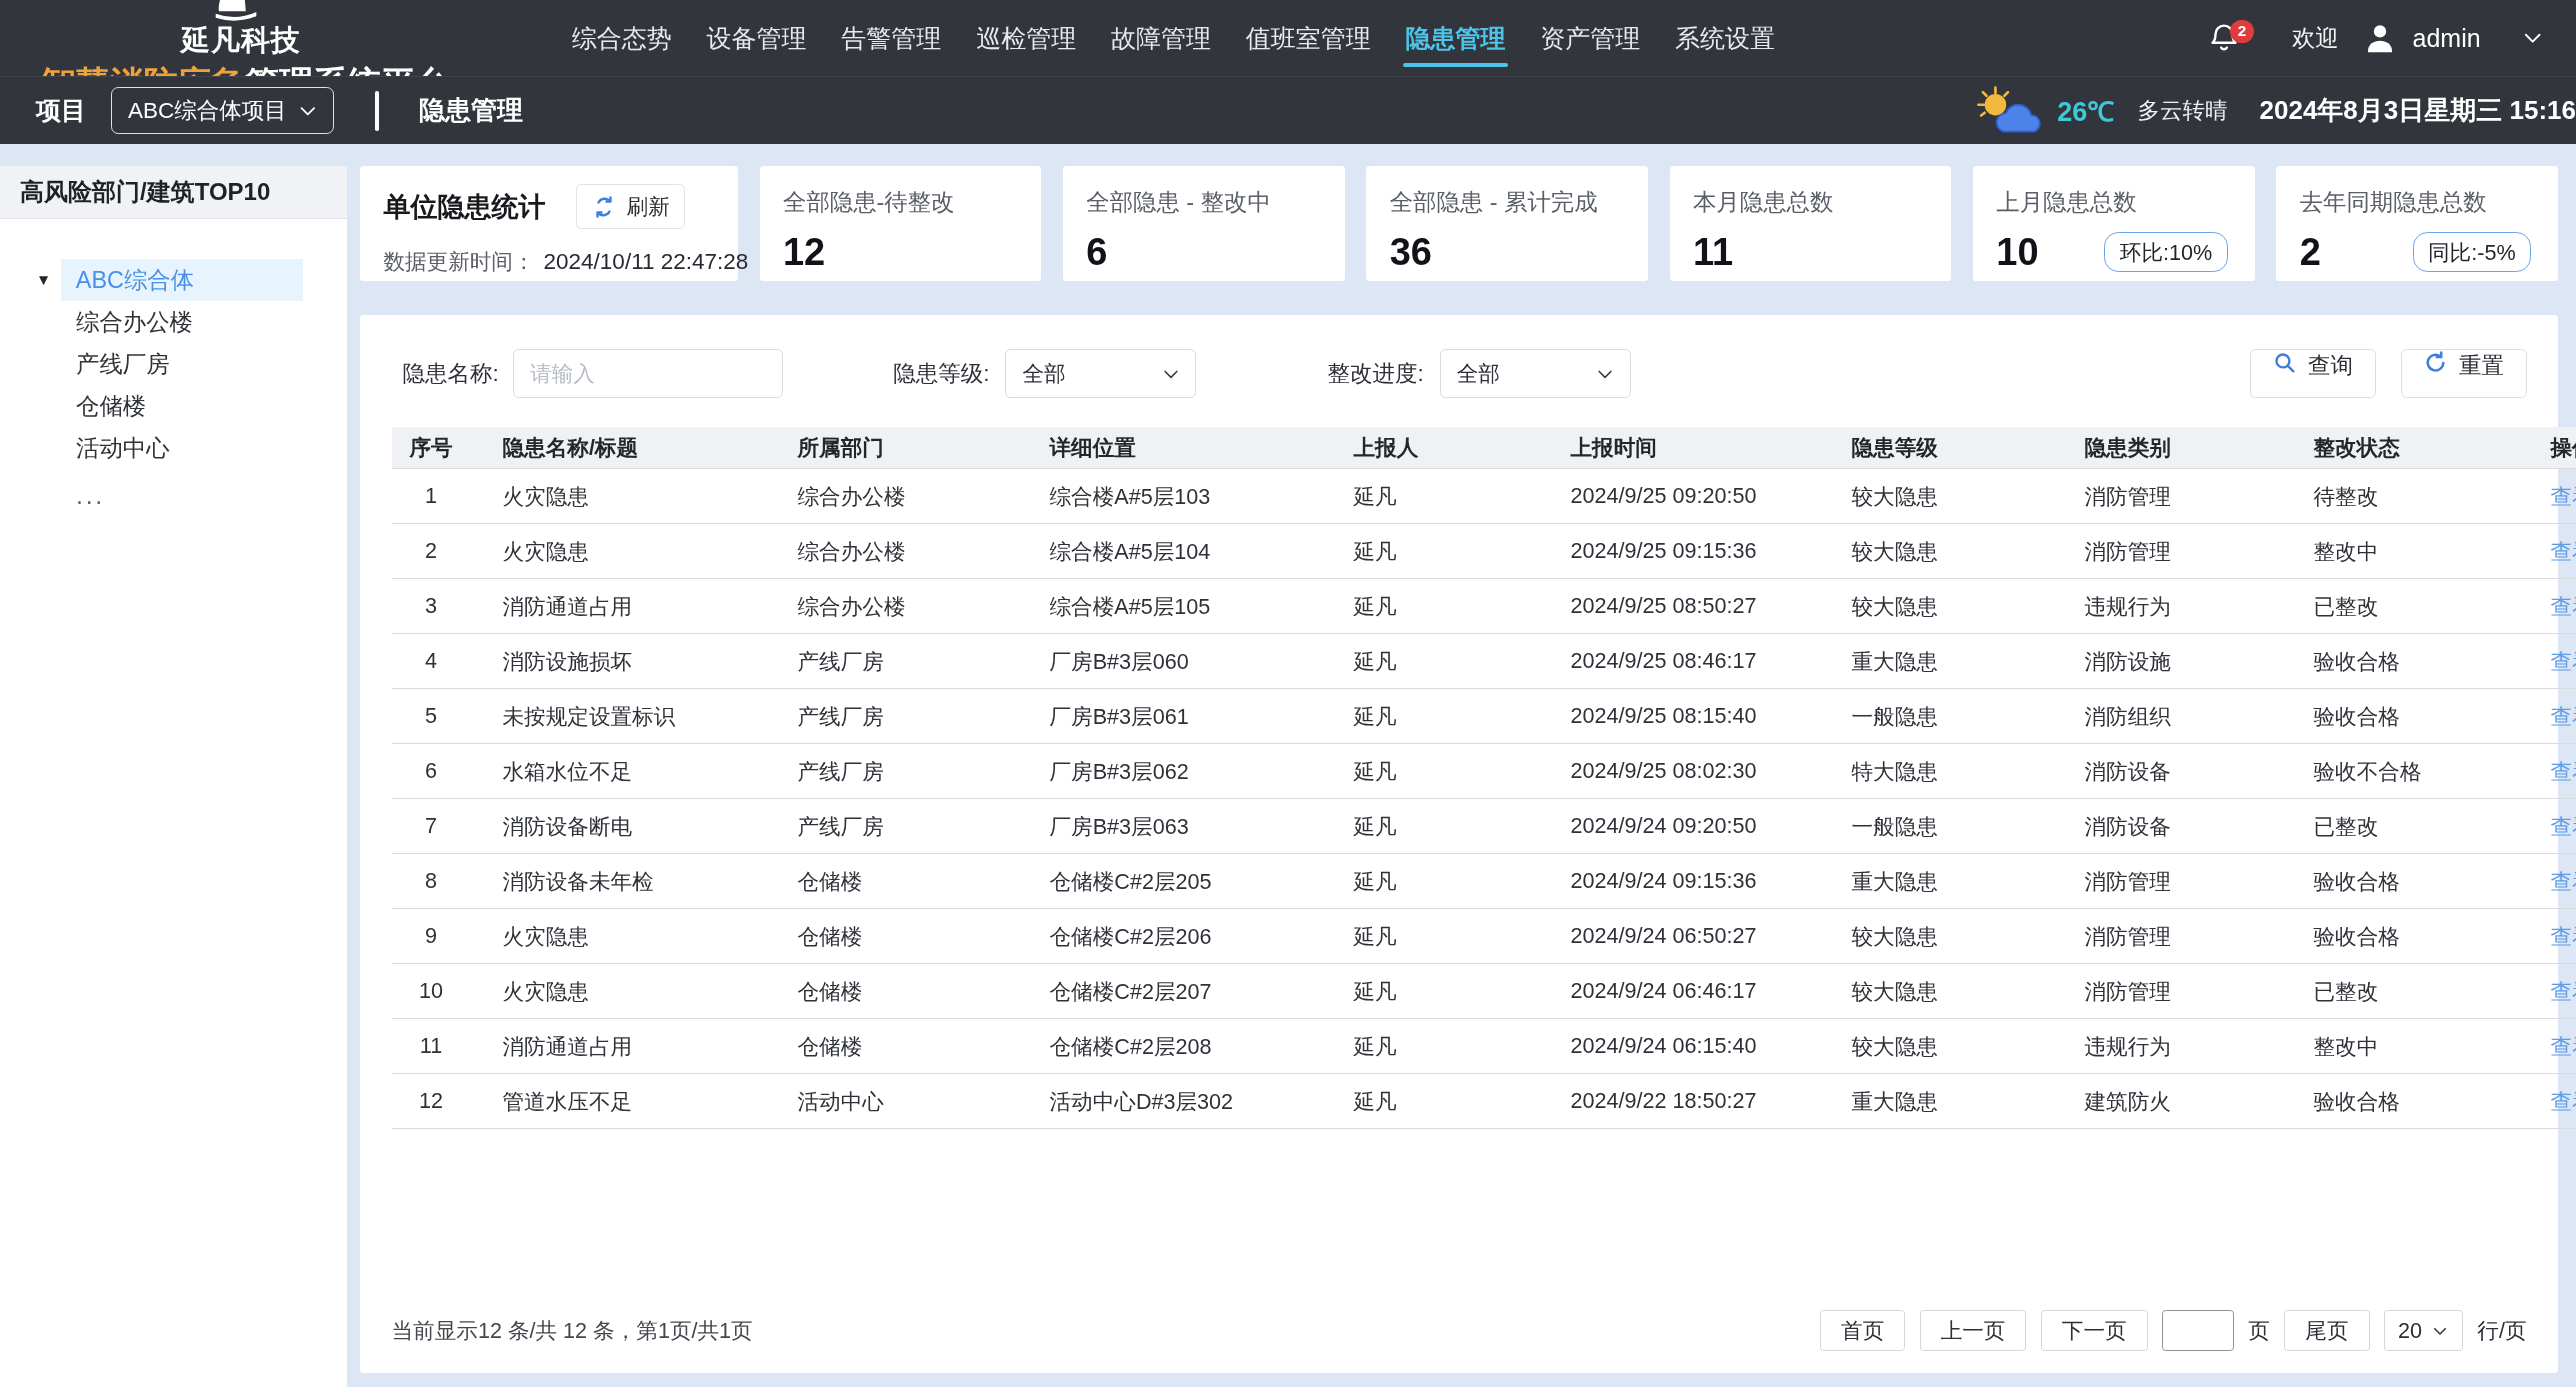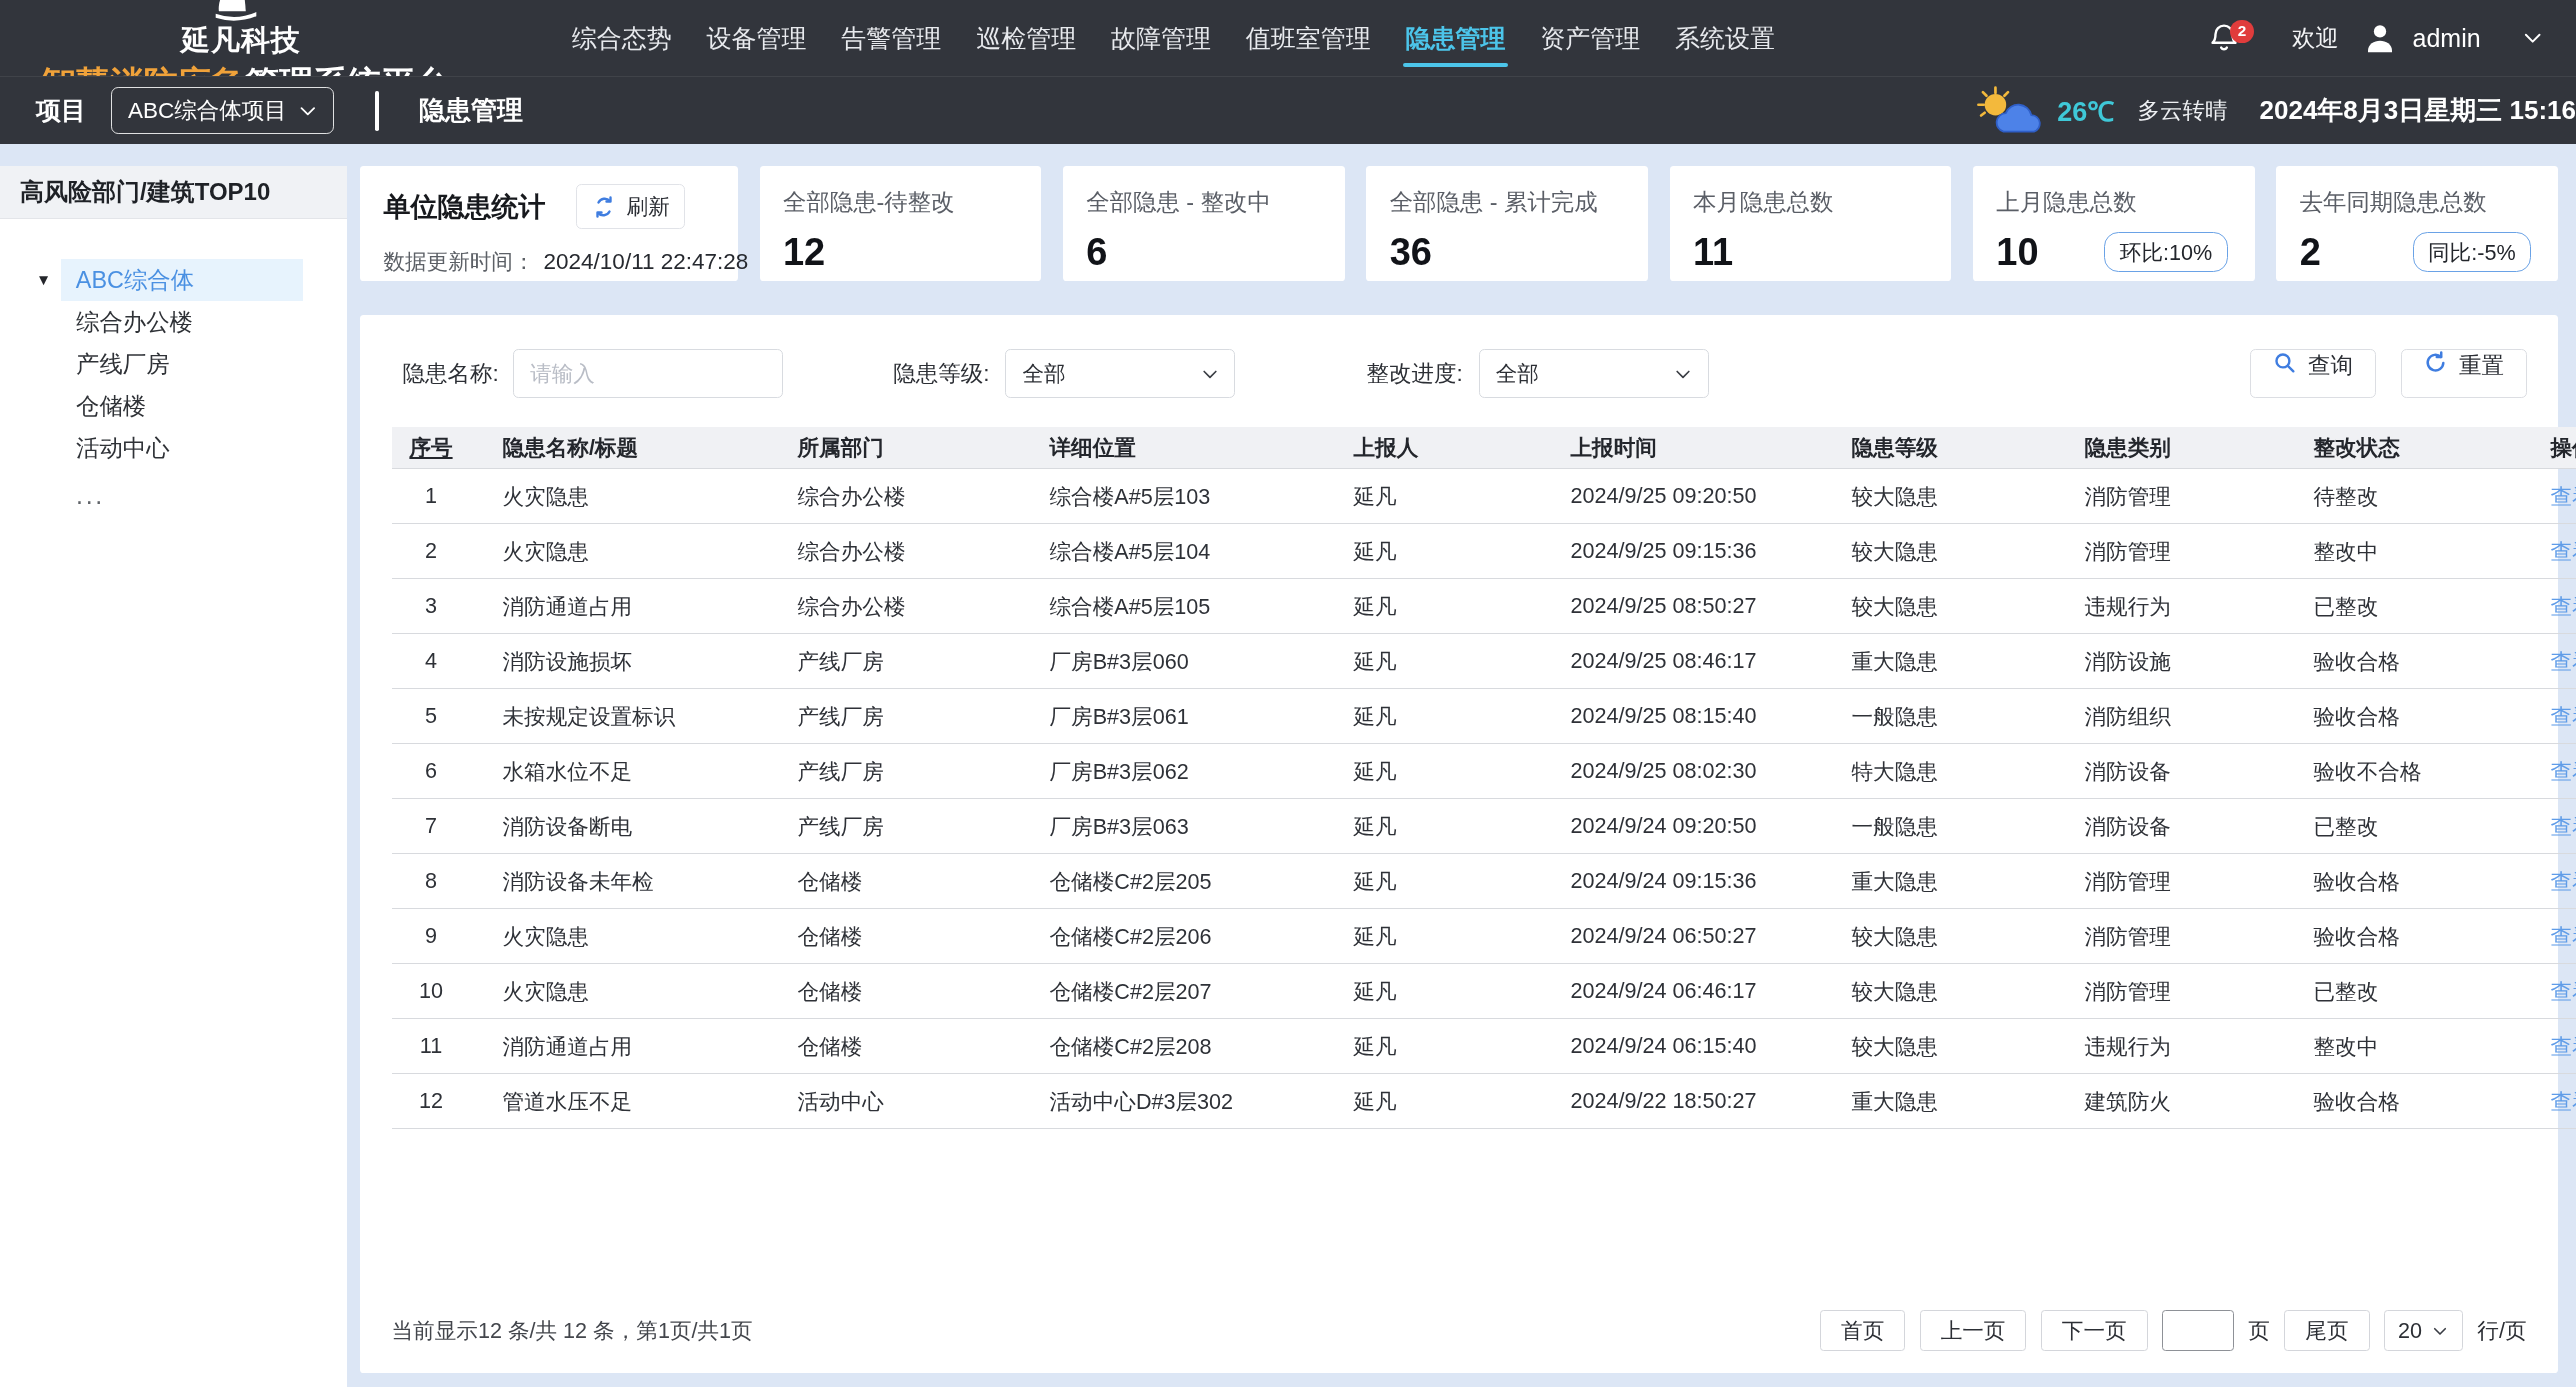--- a/index.html
+++ b/index.html
@@ -70,21 +70,21 @@
   
   .panel{position:absolute;left:360px;top:315px;width:2198px;height:1058px;background:#fff;border-radius:3.6px;
          box-sizing:border-box;padding:34px 31.5px 21.6px;display:flex;flex-direction:column;}
   .filters{display:flex;align-items:center;padding-left:11px;}
   .f-label{font-size:22.5px;color:#2c2f35;white-space:nowrap;}
   .g1{margin-left:110px;}
   .g2{margin-left:131px;}
   .f-input{width:270px;height:49px;box-sizing:border-box;border:0.9px solid #d8dbe0;border-radius:5.4px;margin-left:14.4px;
            padding:0 16px;font-size:21.6px;color:#2c2f35;outline:none;font-family:inherit;}
   .f-input::placeholder{color:#b9bdc6;}
-  .f-select{width:230px;height:49px;box-sizing:border-box;border:0.9px solid #d8dbe0;border-radius:5.4px;margin-left:16px;
+  .f-select{width:191px;height:49px;box-sizing:border-box;border:0.9px solid #d8dbe0;border-radius:5.4px;margin-left:16px;
             display:flex;align-items:center;justify-content:space-between;padding:0 14.4px 0 16px;font-size:21.6px;color:#2c2f35;cursor:pointer;background:#fff;}
   .f-actions{margin-left:auto;display:flex;gap:25px;}
   .f-btn{display:flex;align-items:flex-start;gap:10.8px;border:0.9px solid #dcdee3;background:#fff;border-radius:5.4px;height:49px;
          padding:0 21.6px;font-size:22.5px;color:#2b2e34;cursor:pointer;}
 
   .tbl{margin-top:29px;border-collapse:collapse;width:100%;table-layout:fixed;}
   .tbl thead th{background:#f0f1f4;height:41px;font-size:21.6px;font-weight:700;color:#23262c;text-align:left;
                 padding:0 0 0 32px;border-bottom:0.9px solid #d8dade;white-space:nowrap;overflow:hidden;}
   .tbl tbody td{height:54px;border-bottom:0.9px solid #d8dade;font-size:21.6px;color:#2e3137;padding:0 0 0 32px;
                 white-space:nowrap;overflow:hidden;}
@@ -308,21 +308,21 @@
               <polyline points="17.5,2.5 17.5,6.8 13.2,6.8"></polyline>
           </svg>
           <span>重置</span>
         </button>
       </div>
     </div>
 
     <table class="tbl">
       <thead>
           <tr id="thead-row">
-            <th class="center" style="width: 79px; text-decoration: underline;">序号</th>
+            <th class="center" style="width: 79px;">序号</th>
             <th style="width: 263px;">隐患名称/标题</th>
             <th style="width: 220px;">所属部门</th>
             <th style="width: 272px;">详细位置</th>
             <th style="width: 185px;">上报人</th>
             <th style="width: 249px;">上报时间</th>
             <th style="width: 201px;">隐患等级</th>
             <th style="width: 197px;">隐患类别</th>
             <th style="width: 205px;">整改状态</th>
             <th style="width: 264px;">操作</th>
           </tr>

